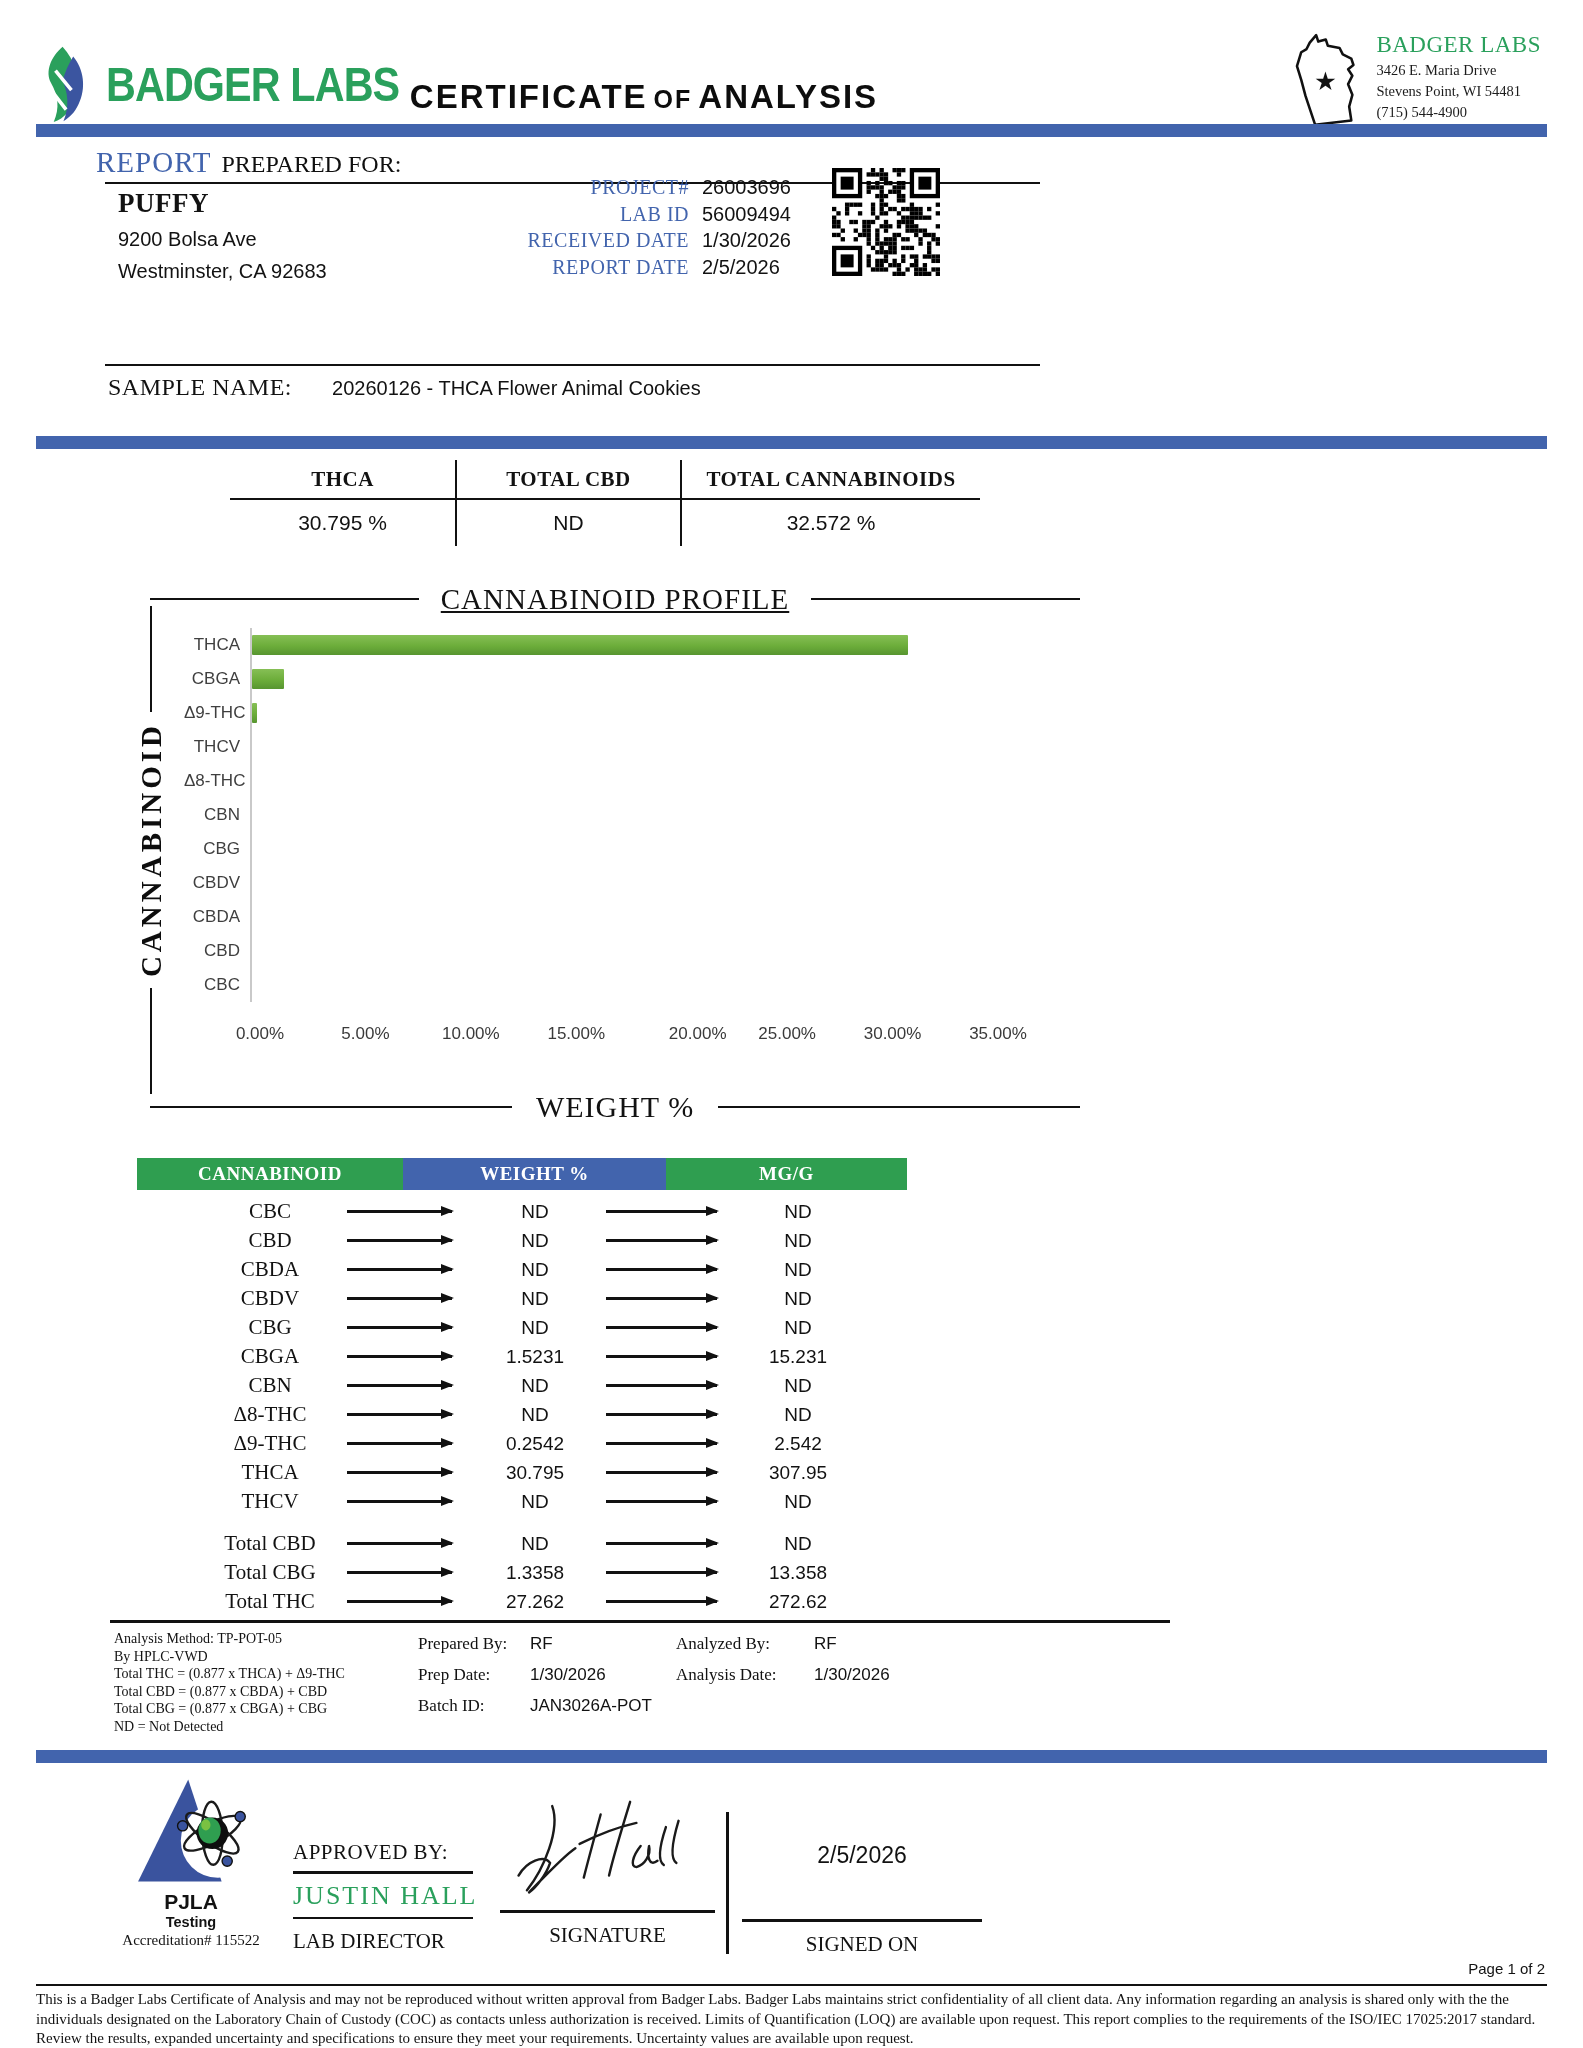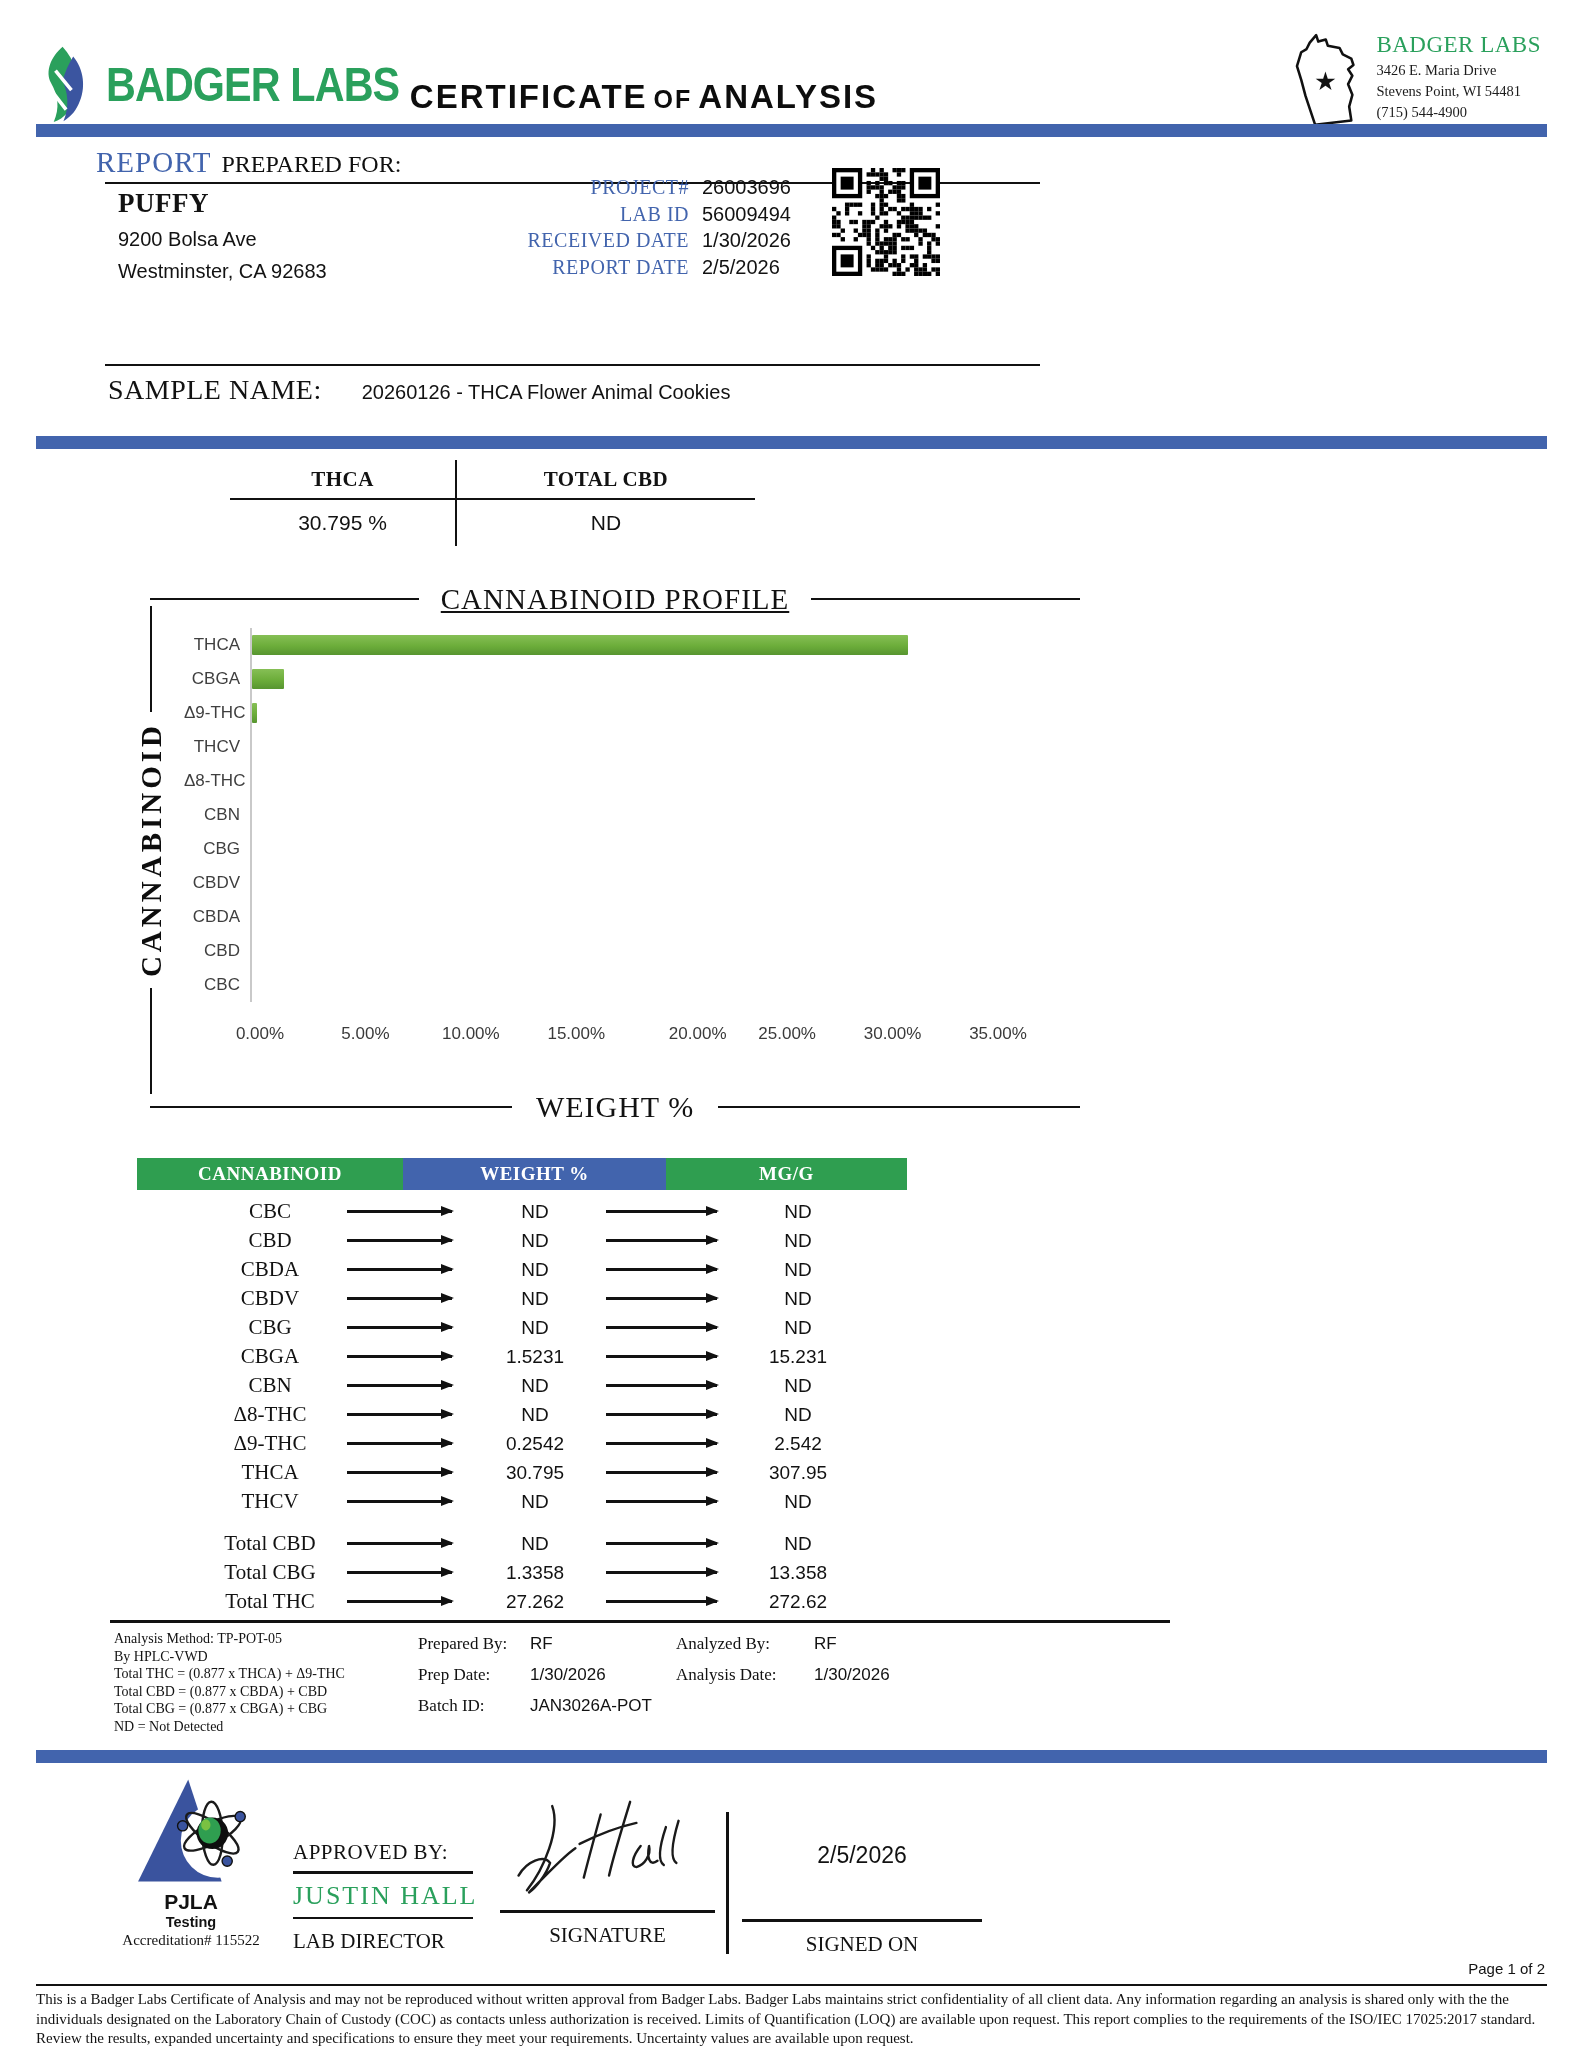--- a/index.html
+++ b/index.html
@@ -44,21 +44,21 @@
   .rep-rest{font-size:24px;color:#0f0f0f;margin-left:10px;}
   .client{position:absolute;left:118px;top:188px;}
   .client-name{font-weight:bold;font-size:27px;letter-spacing:.5px;}
   .client-addr{font-family:"Liberation Sans",sans-serif;font-size:20px;margin-top:9px;}
   .report-fields{position:absolute;left:425px;top:176px;width:425px;}
   .field-row{display:flex;align-items:baseline;height:26.5px;}
   .field-label{flex:1;text-align:right;font-size:20px;color:var(--blue);letter-spacing:.5px;}
   .field-value{width:148px;margin-left:13px;font-family:"Liberation Sans",sans-serif;font-size:20px;}
   .qr{position:absolute;left:832px;top:168px;width:108px;height:108px;}
   .sample-row{position:absolute;left:108px;top:374px;display:flex;align-items:baseline;}
-  .sample-label{font-size:28px;letter-spacing:.5px;}
+  .sample-label{font-size:24px;letter-spacing:.5px;}
   .sample-value{font-family:"Liberation Sans",sans-serif;font-size:20px;margin-left:40px;}
 
   
   .summary{position:absolute;left:230px;top:460px;width:750px;display:flex;}
   .sum-col{width:225px;display:flex;flex-direction:column;}
   .sum-col:last-child{width:300px;}
   .sum-col + .sum-col{border-left:2.2px solid #111;}
   .sum-head{height:40px;display:flex;align-items:center;justify-content:center;
             font-weight:bold;font-size:21px;letter-spacing:.5px;border-bottom:2.6px solid #111;}
   .sum-val{height:46px;display:flex;align-items:center;justify-content:center;
@@ -435,20 +435,24 @@
 
   <div class="summary">
       <div class="sum-col">
         <div class="sum-head">THCA</div>
         <div class="sum-val">30.795 %</div>
       </div>
       <div class="sum-col">
         <div class="sum-head">TOTAL CBD</div>
         <div class="sum-val">ND</div>
       </div>
+      <div class="sum-col">
+        <div class="sum-head">TOTAL CANNABINOIDS</div>
+        <div class="sum-val">32.572 %</div>
+      </div>
     </div>
 
   <div class="chart">
     <div class="chart-title-row">
       <div class="rule"></div>
       <div class="chart-title">CANNABINOID PROFILE</div>
       <div class="rule"></div>
     </div>
     <div class="chart-body">
       <div class="ybracket">

